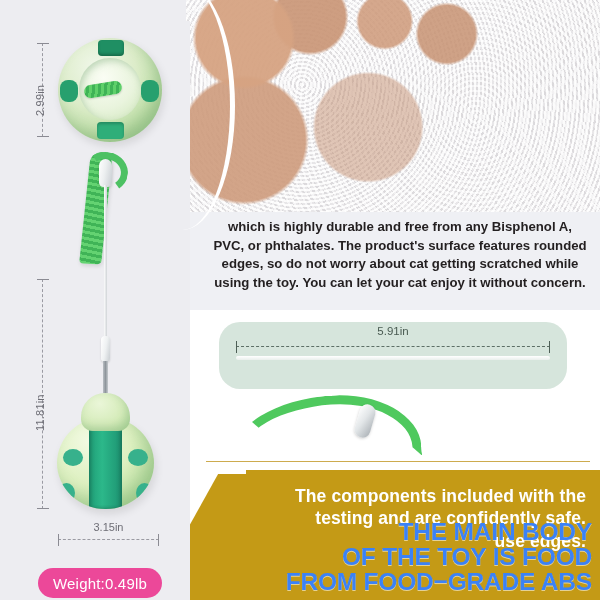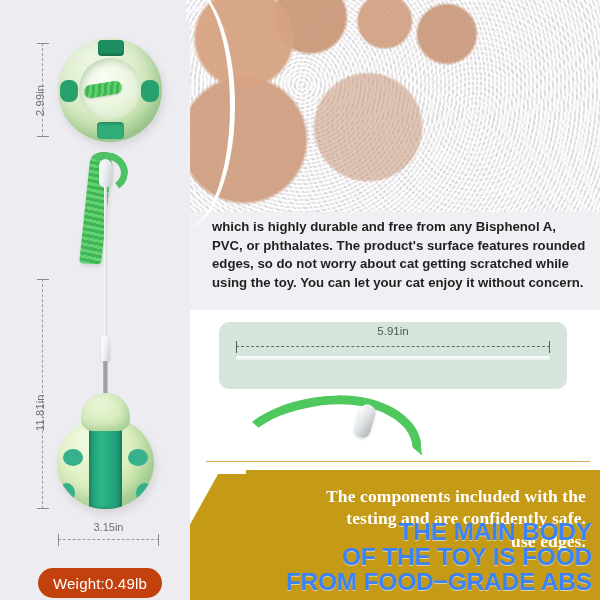--- a/index.html
+++ b/index.html
@@ -210,21 +210,21 @@
     font-size: 11px;
     color: #6e6e76;
   }
 
   
   .weight-pill {
     position: absolute;
     left: 38px; top: 547px;
     width: 124px; height: 30px;
     border-radius: 15px;
-    background: #c2410c;
+    background: #ec4899;
     color: #ffffff;
     font-size: 15px;
     display: flex;
     align-items: center;
     justify-content: center;
     letter-spacing: .2px;
   }
 
   
   .right-col {
@@ -280,33 +280,33 @@
   
   .para-band {
     position: absolute;
     left: 0; top: 212px;
     width: 414px; height: 98px;
     background: #eff0f4;
   }
   .para-band p {
     margin: 0;
     padding: 6px 12px 0 26px;
-    text-align: left;
+    text-align: center;
     font-size: 13.2px;
     line-height: 1.42;
     color: #231f20;
     font-weight: 600;
   }
 
   
   .stick-card {
     position: absolute;
     left: 33px; top: 322px;
     width: 348px; height: 67px;
-    border-radius: 10px;
+    border-radius: 21px;
     background: #d6e5dc;
   }
   .stick-card .dim-num {
     position: absolute;
     left: 0; top: 3px; width: 348px;
     text-align: center;
     font-size: 11.5px;
     color: #4a5b52;
   }
   .stick-card .stick-dim {
@@ -376,21 +376,20 @@
     border-top: 1px solid #cdab4e;
   }
 
   
   .gold-banner {
     position: absolute;
     left: -38px; top: 470px;
     width: 452px; height: 130px;
     background: #c49a16;
     clip-path: polygon(16% 0%, 100% 0%, 100% 100%, 0% 100%);
-    font-family: Liberation Serif, serif;
   }
   .gold-banner .gold-text {
     position: absolute;
     right: 14px; top: 15px;
     width: 380px;
     text-align: right;
     color: #ffffff;
     font-size: 17.5px;
     font-weight: bold;
     line-height: 1.28;

